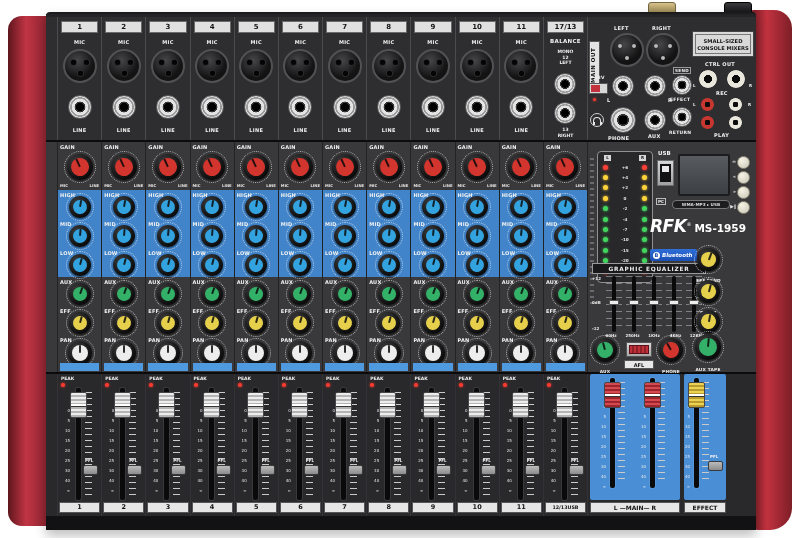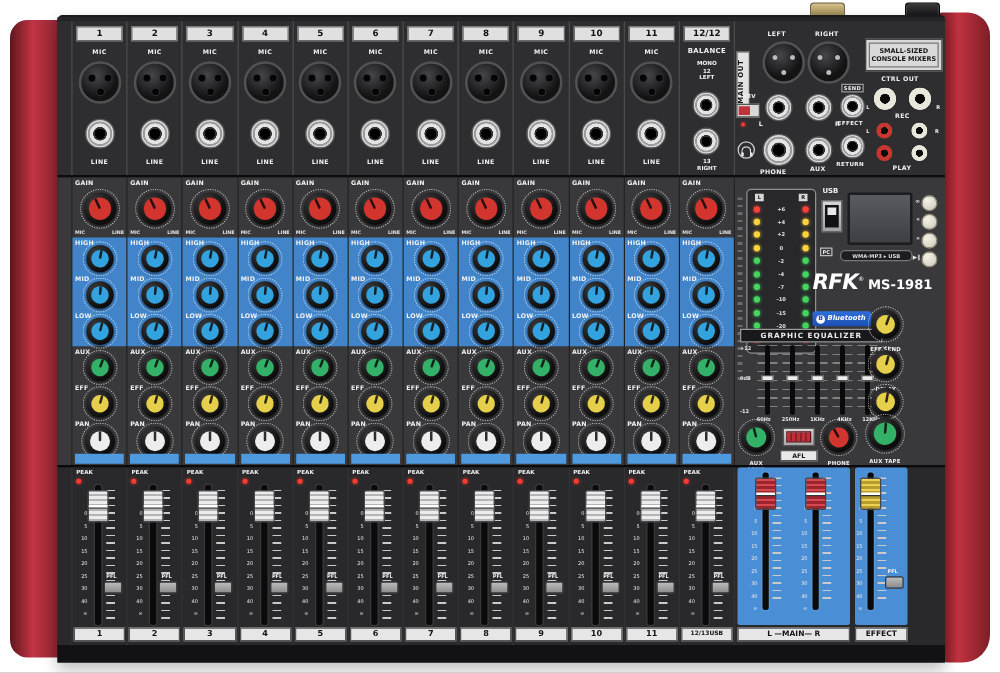--- a/index.html
+++ b/index.html
@@ -290,21 +290,21 @@
       <div class="xlr female cjack">
               <i></i>
               <i></i>
               <i></i>
             </div>
       <div class="jack"></div>
       <div class="tl line">LINE</div>
     </div>
 
         <div class="jstrip stereo">
-          <div class="numbox">12/12</div>
+          <div class="numbox">17/13</div>
           <div class="tl bal">BALANCE</div>
           <div class="minilines" style="top:32px"><span>MONO</span>
 <span>12</span>
 <span>LEFT</span></div>
           <div class="jack sjack1"></div>
           <div class="jack sjack2"></div>
           <div class="minilines" style="top:110px"><span>13</span>
 <span>RIGHT</span></div>
         </div>
       </div>
@@ -1269,21 +1269,21 @@
             <span class="picon" style="top:32px">«</span>
         <button class="pbtn" style="top:29px"></button>
             <span class="picon" style="top:47px">»</span>
         <button class="pbtn" style="top:44px"></button>
             <span class="picon" style="top:62px">▶‖</span>
         <button class="pbtn" style="top:59px"></button>
           </div>
         <span class="pctag">PC</span>
         <div class="pill">WMA·MP3 ▸ USB</div>
         <div class="logo">
-          <span class="rfk">RFK</span><sup>®</sup><span class="mdl">MS-1981</span>
+          <span class="rfk">RFK</span><sup>®</sup><span class="mdl">MS-1959</span>
         </div>
         <div class="bt">
             <i>B</i>
             <span>Bluetooth</span>
           </div>
         <div class="getitle">GRAPHIC EQUALIZER</div>
         <div class="eqblock">
           <span class="eqscale" style="top:0">+12</span>
           <span class="eqscale" style="top:24px">0dB</span>
           <span class="eqscale" style="top:50px">-12</span>

